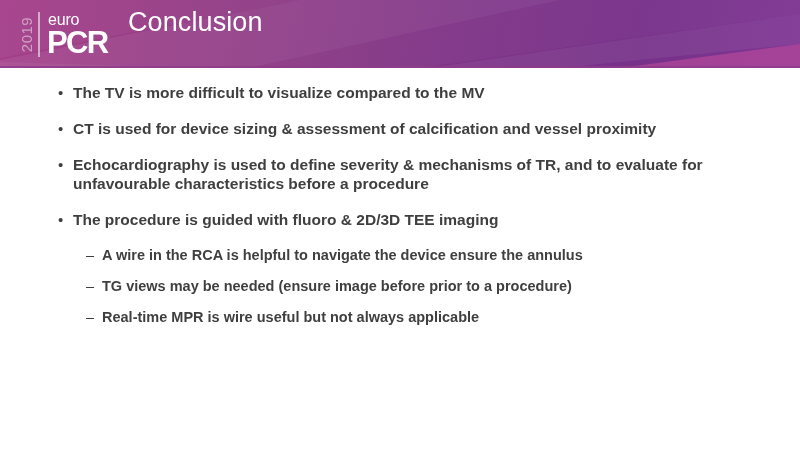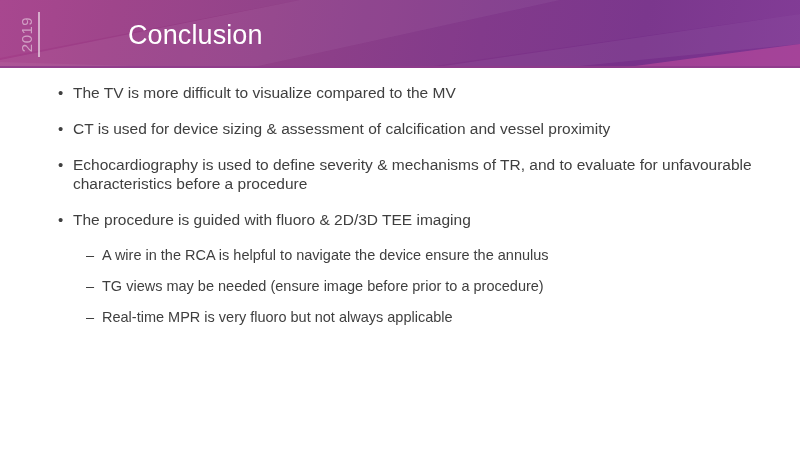--- a/index.html
+++ b/index.html
@@ -102,21 +102,21 @@
     font-family: "Liberation Sans", sans-serif;
     font-weight: 700;
     letter-spacing: -1.6px;
     margin-top: 1px;
   }
 
   
   .title {
     position: absolute;
     left: 128px;
-    top: 19px;
+    top: 6px;
     font-size: 27px;
     line-height: 32px;
     color: #ffffff;
     font-family: "Liberation Sans", sans-serif;
     font-weight: 400;
     letter-spacing: .1px;
     z-index: 5;
   }
 
   
@@ -162,20 +162,21 @@
   }
   .bullet.level2 .marker {
     width: 16px;
     flex: 0 0 16px;
     font-size: 14.5px;
     line-height: 18px;
     color: #3f3f3f;
   }
   .bullet .text {
     flex: 1 1 auto;
+    font-weight: bold;
   }
   .bullet.gap-before { margin-top: 6px; }
 </style>
 </head>
 <body>
 
 <div class="slide">
 
   <div class="header">
     <svg class="header-facets" viewBox="0 0 800 68" preserveAspectRatio="none">
@@ -186,20 +187,24 @@
       <polygon points="800,44 800,68 620,68" fill="#c44f9e" opacity="0.55"></polygon>
       <polygon points="0,62 200,68 0,68" fill="#ffffff" opacity="0.05"></polygon>
     </svg>
     <div class="header-bottom-rule"></div>
 
     <div class="logo">
       <div class="logo-year">
         <span>2019</span>
       </div>
       <div class="logo-rule"></div>
+      <div class="logo-mark">
+        <div class="logo-euro">euro</div>
+        <div class="logo-pcr">PCR</div>
+      </div>
     </div>
 
     <div class="title">Conclusion</div>
   </div>
 
   <div class="body-area">
     <div class="bullet-list" id="bullet-list">
         <div class="bullet level1">
           <span class="marker">•</span>
           <span class="text">The TV is more difficult to visualize compared to the MV</span>
@@ -219,18 +224,18 @@
         <div class="bullet level2 gap-before">
           <span class="marker">–</span>
           <span class="text">A wire in the RCA is helpful to navigate the device ensure the annulus</span>
         </div>
         <div class="bullet level2">
           <span class="marker">–</span>
           <span class="text">TG views may be needed (ensure image before prior to a procedure)</span>
         </div>
         <div class="bullet level2">
           <span class="marker">–</span>
-          <span class="text">Real-time MPR is very fluoro but not always applicable</span>
+          <span class="text">Real-time MPR is wire useful but not always applicable</span>
         </div>
       </div>
   </div>
 
 </div>
 
 </body></html>

